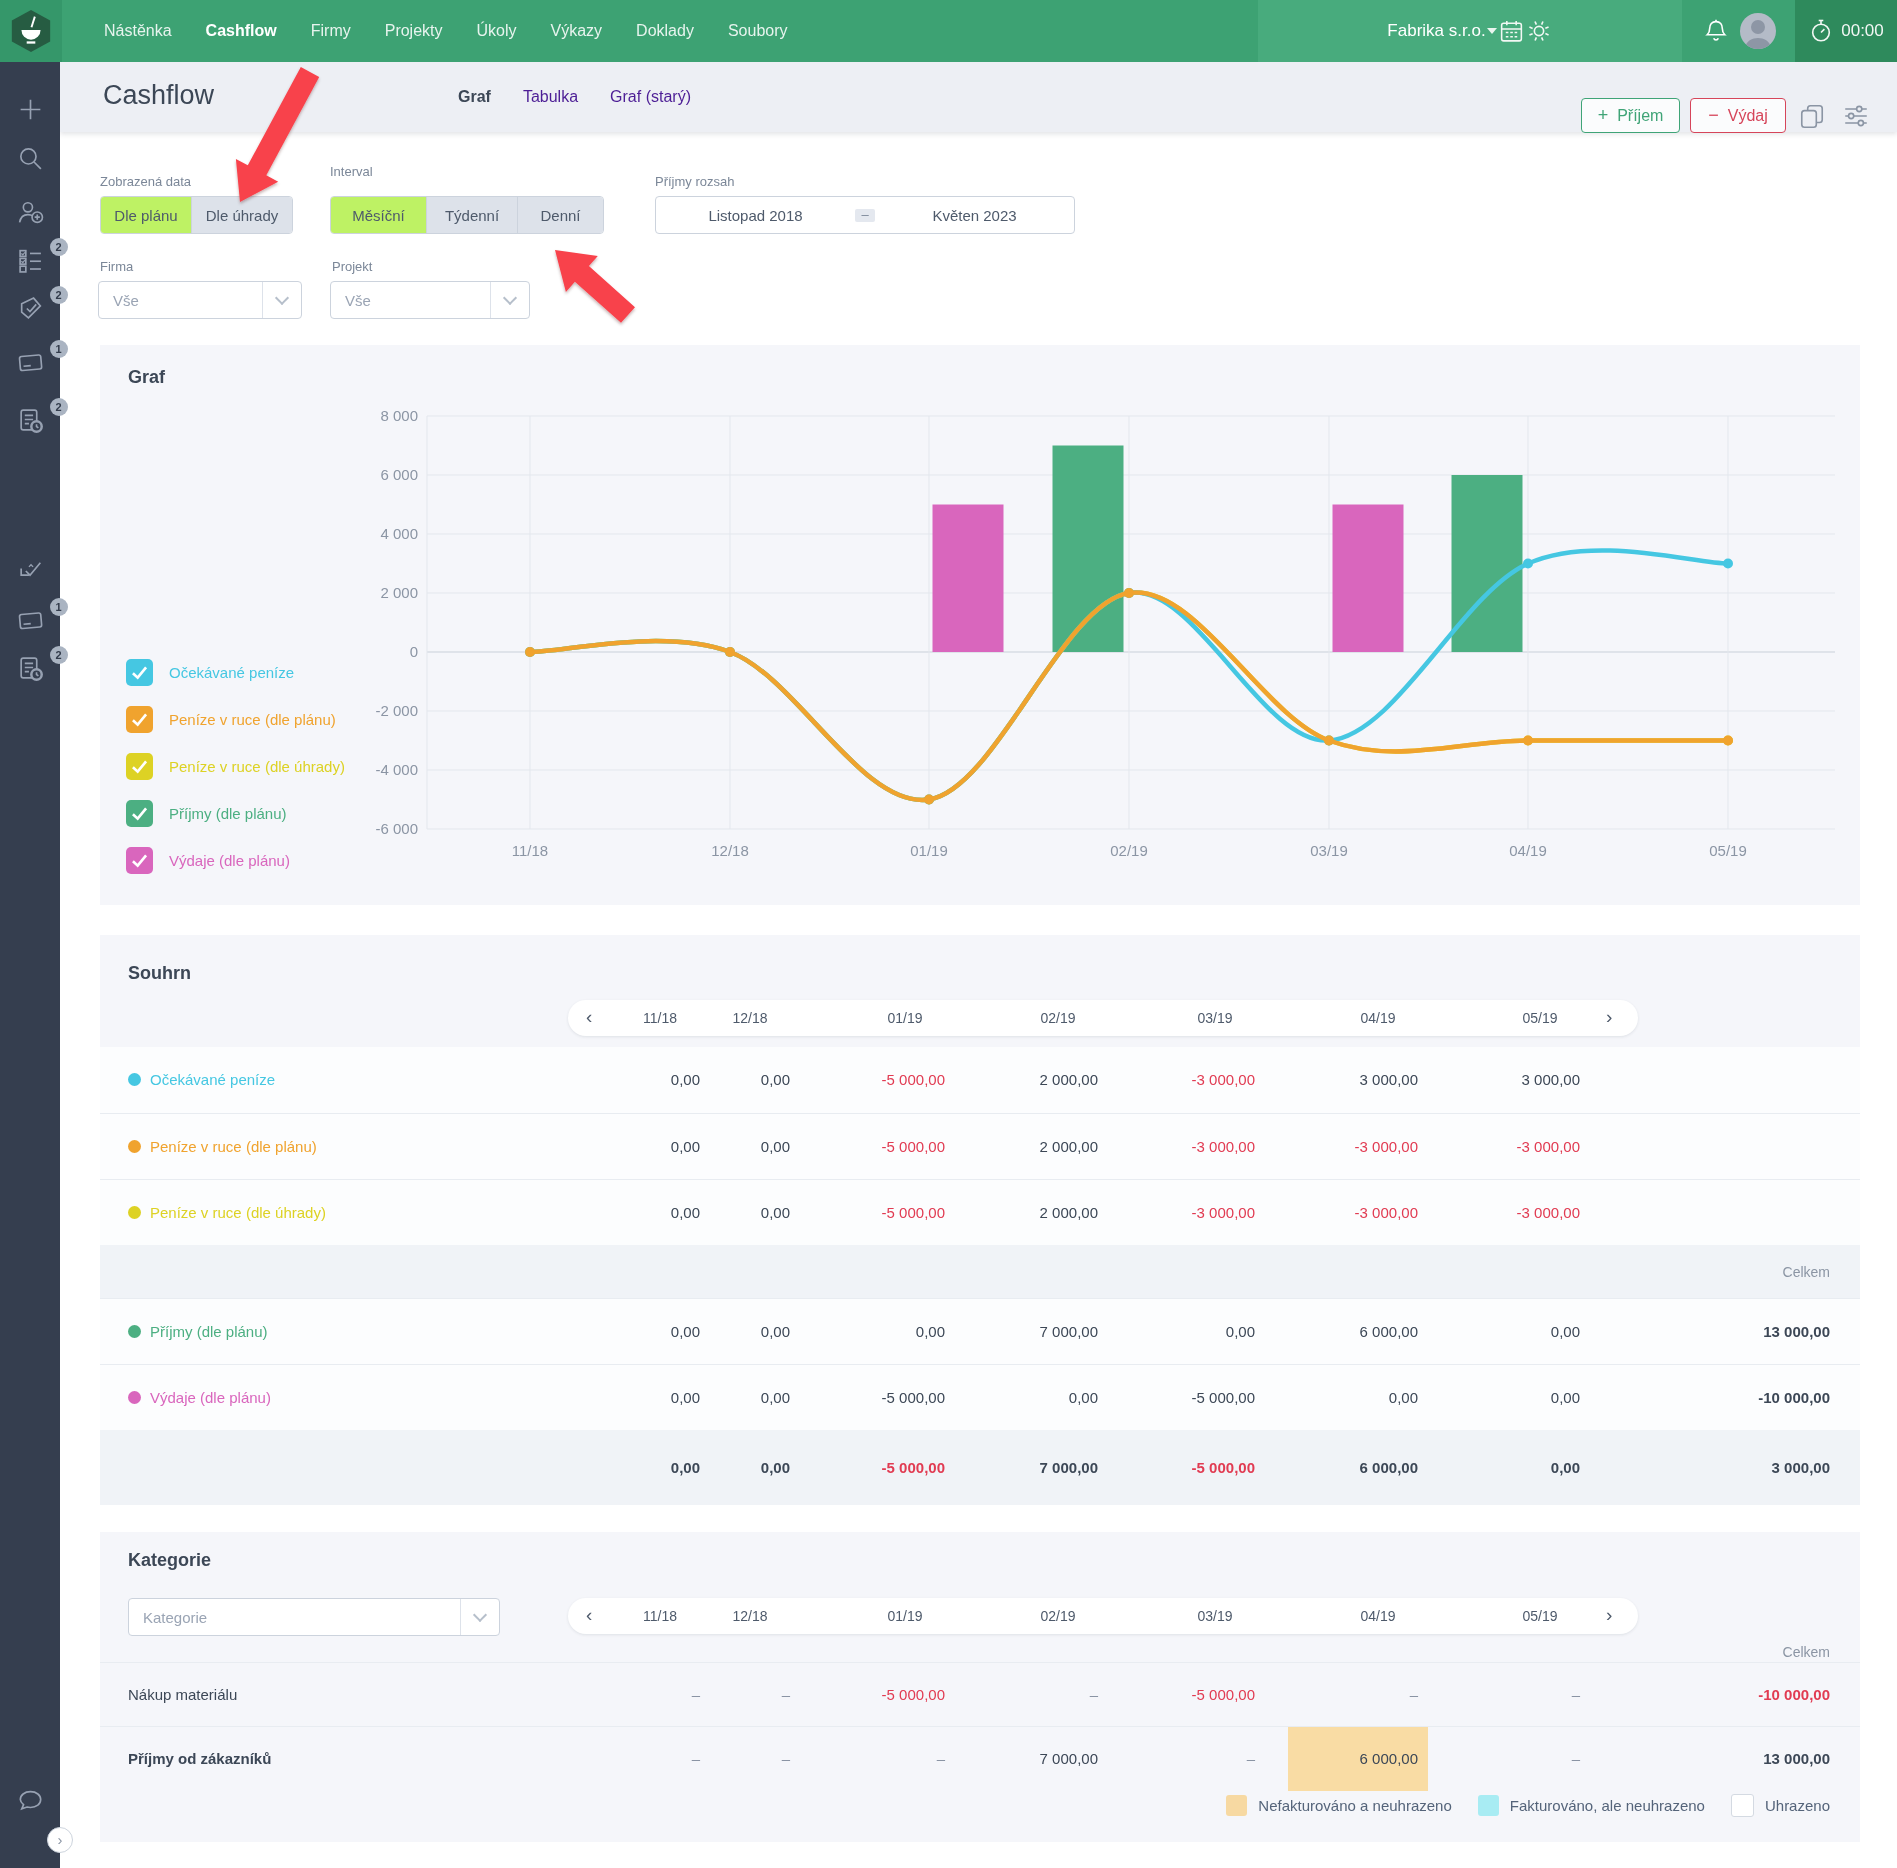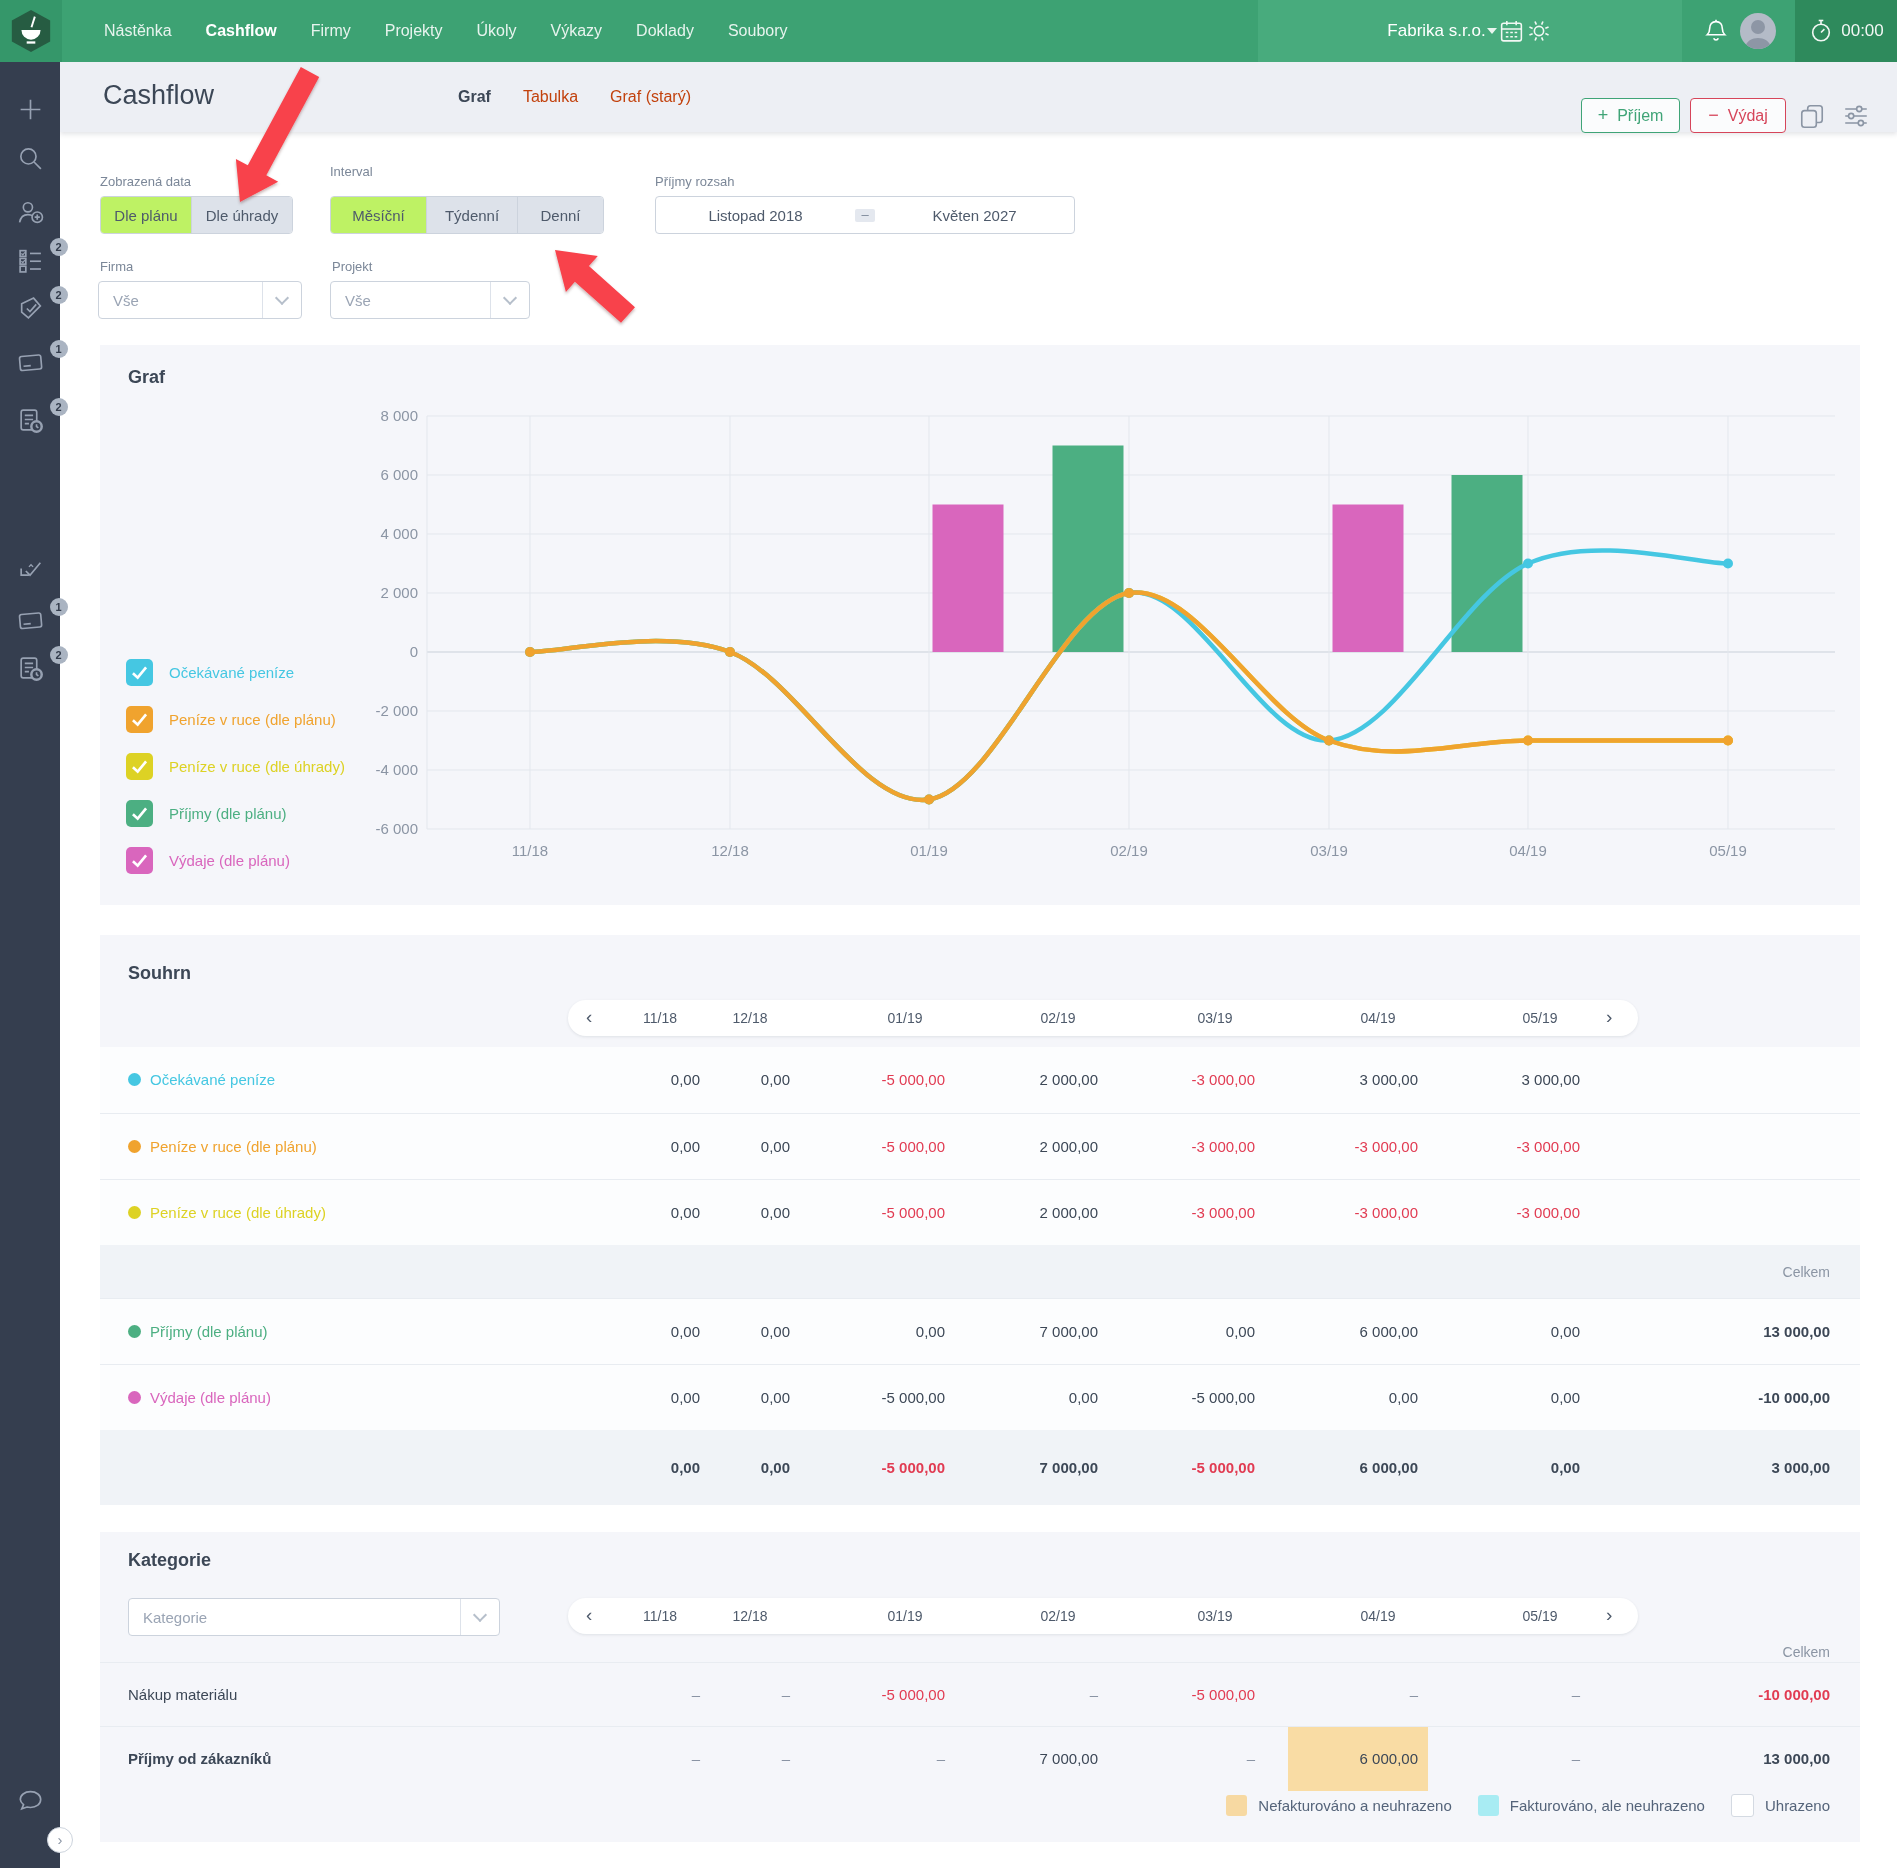--- a/index.html
+++ b/index.html
@@ -19,21 +19,21 @@
   .tbicon{cursor:pointer;display:block}
   
   #sidebar{position:absolute;left:0;top:62px;width:60px;height:1806px;background:#353e4f;z-index:20}
   .sicon{position:absolute;left:0;width:60px;display:flex;justify-content:center;cursor:pointer}
   .sbadge{position:absolute;left:33px;top:-9px;width:18px;height:18px;border-radius:50%;background:#aab4c2;
           color:#323b4b;font-size:11px;font-weight:bold;display:flex;align-items:center;justify-content:center}
   
   #strip{position:absolute;left:60px;top:62px;width:1837px;height:70px;background:#edeff4;box-shadow:0 2px 5px rgba(40,50,70,.14);z-index:10}
   #pagetitle{position:absolute;left:43px;top:18px;font-size:27px;font-weight:500;color:#3c4756}
   #tabs{position:absolute;left:398px;top:0;height:70px;display:flex;gap:32px;align-items:center}
-  .tab{font-size:16px;color:#c2410c;cursor:pointer;white-space:nowrap}
+  .tab{font-size:16px;color:#4c1d95;cursor:pointer;white-space:nowrap}
   .tab.active{color:#3c4756;font-weight:bold}
   .hbtn{position:absolute;top:36px;height:35px;border-radius:4px;background:#fbfcfd;display:flex;align-items:center;justify-content:center;gap:9px;font-size:16px;cursor:pointer;box-sizing:border-box}
   #btn-income{left:1521px;width:99px;border:1px solid #3fa477;color:#3fa477}
   #btn-expense{left:1630px;width:96px;border:1px solid #d6455a;color:#d6455a}
   .hico{position:absolute;top:40px;cursor:pointer}
   
   #filters{position:absolute;left:60px;top:132px;width:1837px;height:190px;background:#fff}
   .flabel{position:absolute;font-size:13px;color:#7b8798}
   .segctl{position:absolute;top:64px;height:38px;display:flex;border:1px solid #ccd3dd;border-radius:4px;overflow:hidden;box-sizing:border-box}
   .seg{display:flex;align-items:center;justify-content:center;font-size:15px;color:#4e5a6b;background:#dde2ea;cursor:pointer;border-left:1px solid #ccd3dd}
@@ -296,21 +296,21 @@
       <div class="seg" style="width: 100px;">Dle úhrady</div>
     </div>
   <div id="seg2" class="segctl" style="left:270px">
       <div class="seg sel" style="width: 95px;">Měsíční</div>
       <div class="seg" style="width: 90px;">Týdenní</div>
       <div class="seg" style="width: 85px;">Denní</div>
     </div>
   <div id="rangebox">
     <span class="rtext">Listopad 2018</span>
     <span id="rangedash">–</span>
-    <span class="rtext">Květen 2027</span>
+    <span class="rtext">Květen 2023</span>
   </div>
   <div class="flabel" style="left:40px;top:127px">Firma</div>
   <div class="flabel" style="left:272px;top:127px">Projekt</div>
   <div class="drop" style="left:38px;width:204px">
     <span class="dtext">Vše</span>
     <span class="dchev">
         <span class="chev"></span>
       </span>
   </div>
   <div class="drop" style="left:270px;width:200px">

